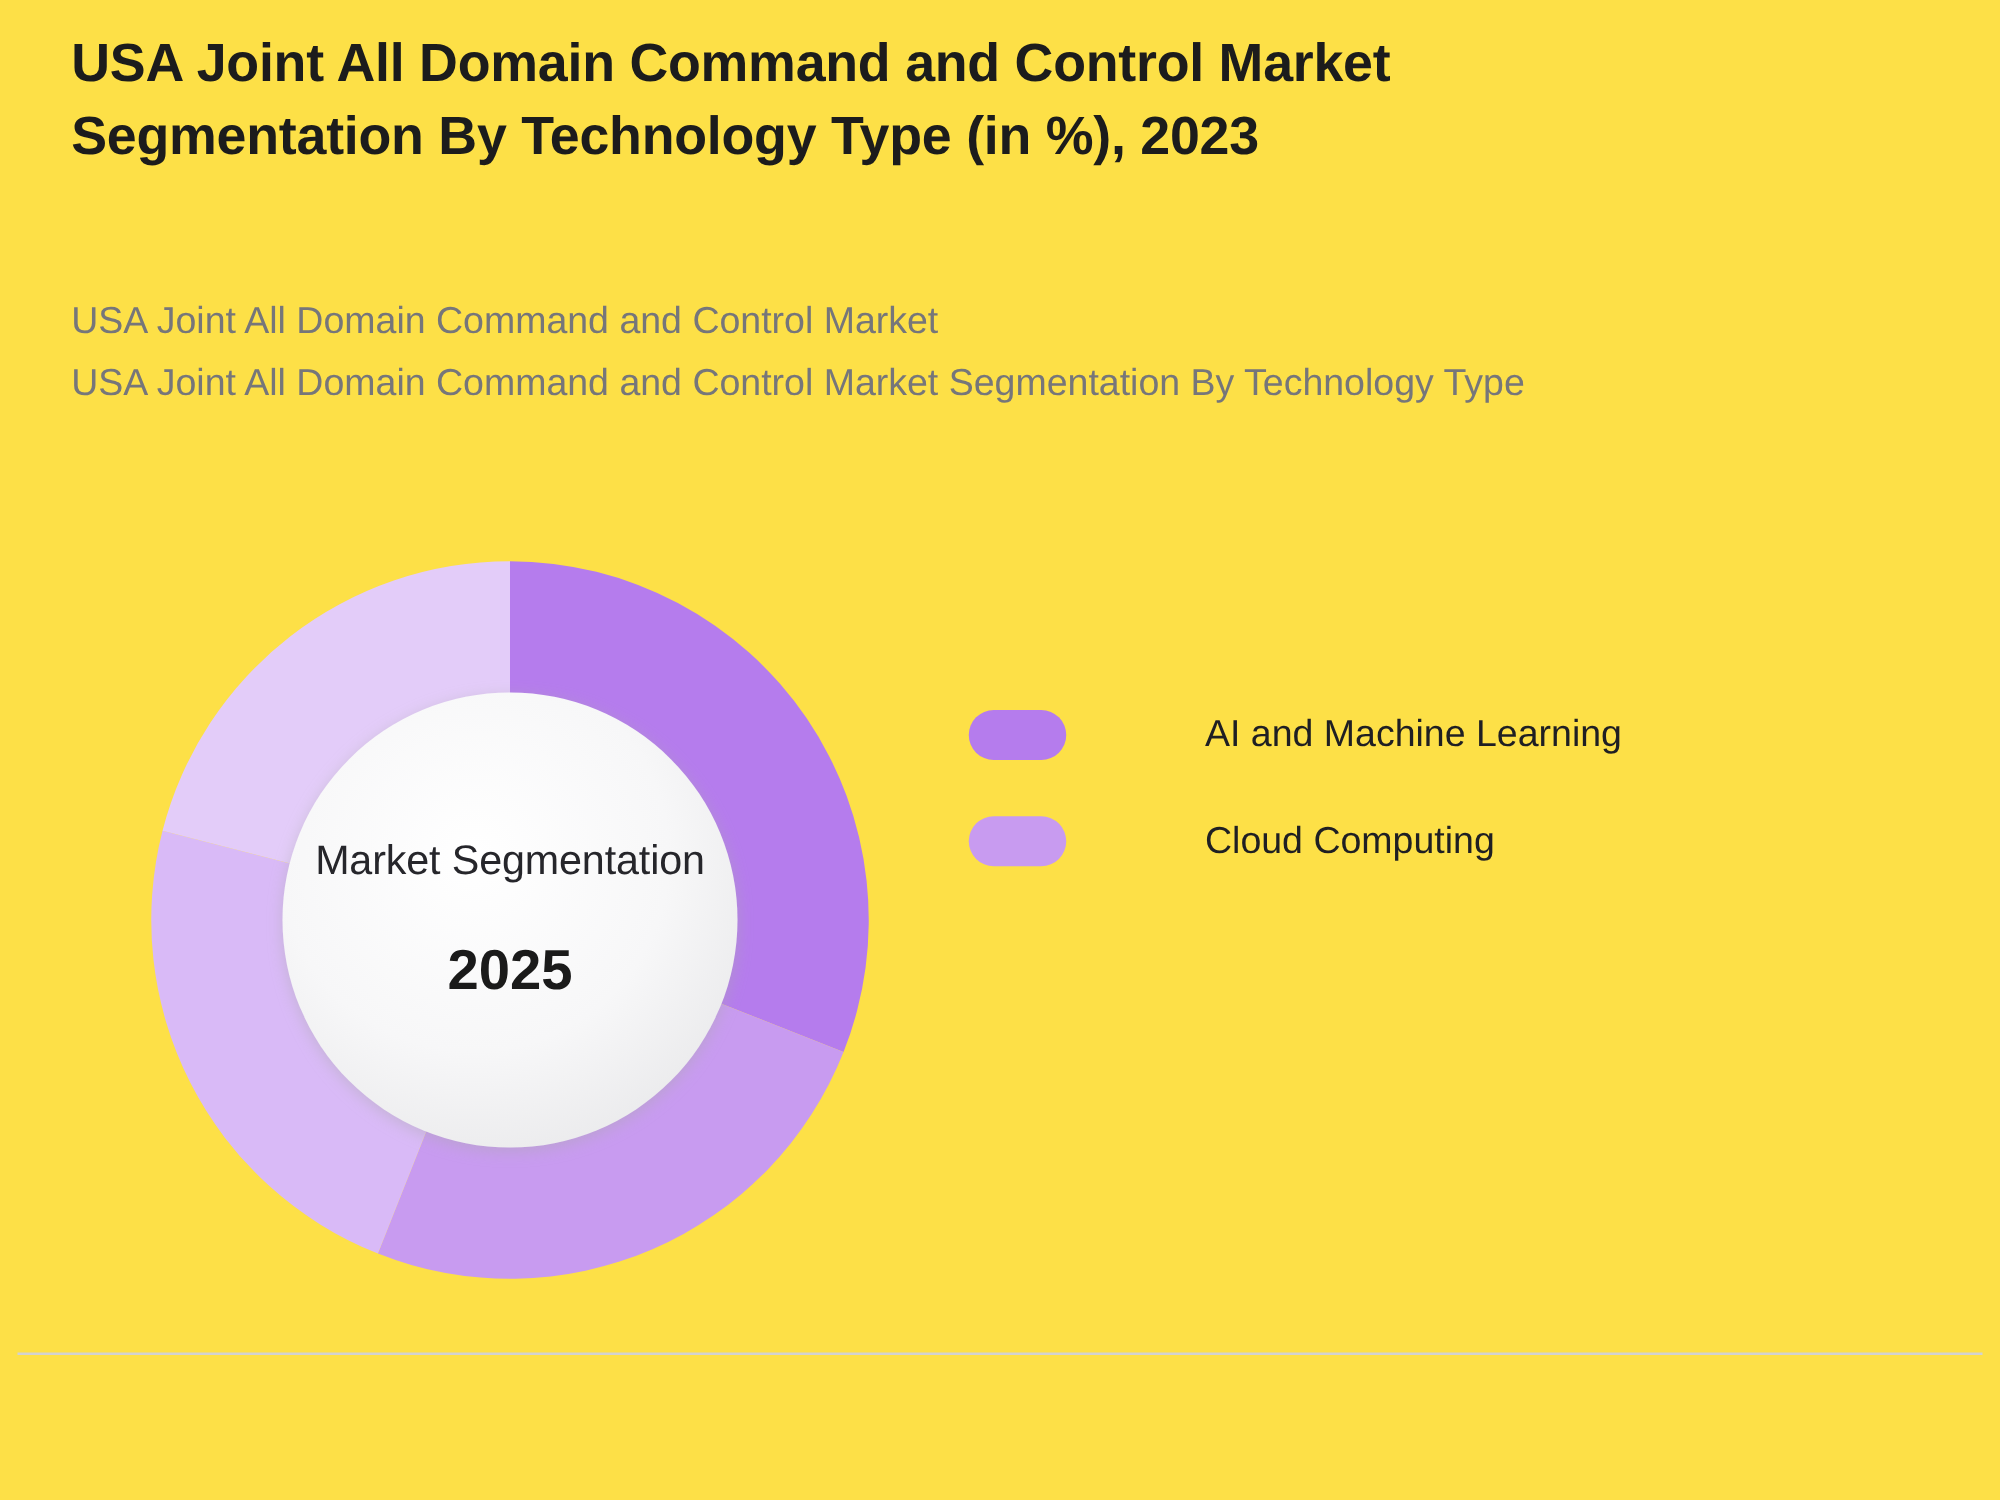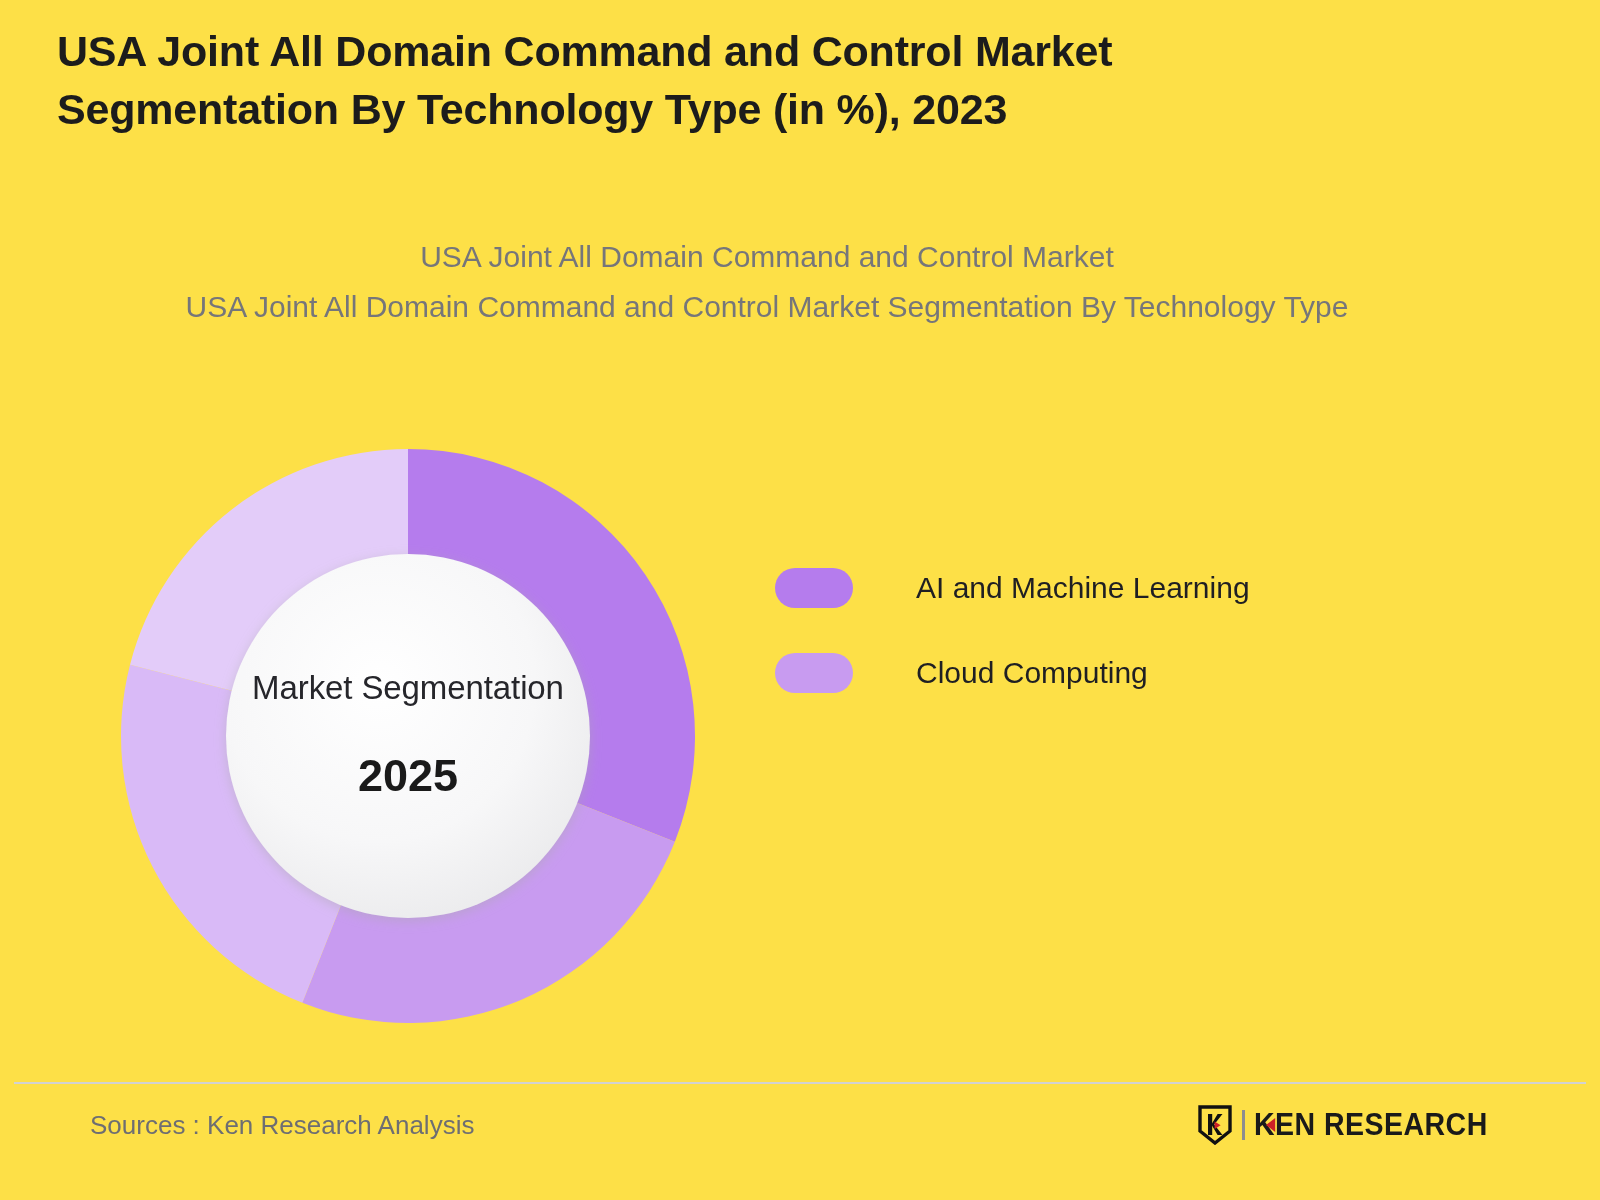--- a/index.html
+++ b/index.html
@@ -34,21 +34,20 @@
     line-height: 1.36;
     color: #1c1c1c;
     letter-spacing: -0.2px;
   }
 
   .subtitle-block {
     position: absolute;
     left: 57px;
     top: 232px;
     width: 1420px;
-    text-align: center;
   }
 
   .subtitle-line {
     font-size: 30px;
     line-height: 1.68;
     color: #76767a;
     font-weight: normal;
   }
 
   
@@ -105,20 +104,21 @@
     position: absolute;
     left: 775px;
     top: 125px;
     width: 620px;
   }
 
   .legend-item {
     display: flex;
     align-items: center;
     height: 85px;
+    gap: 48px;
   }
 
   .legend-swatch {
     width: 78px;
     height: 40px;
     border-radius: 20px;
     flex: 0 0 auto;
   }
 
   .legend-label {
@@ -247,34 +247,14 @@
           <span class="legend-label">AI and Machine Learning</span>
         </div>
         <div class="legend-item">
           <span class="legend-swatch" style="background: rgb(200, 155, 240);"></span>
           <span class="legend-label">Cloud Computing</span>
         </div>
       </div>
   </div>
 
   <div class="footer-rule"></div>
-  <div class="footer">
-    <div class="sources">Sources : Ken Research Analysis</div>
-
-    <div class="logo">
-      <svg class="logo-mark" viewBox="0 0 34 40">
-        <path d="M2 2 H32 V26 L17 38 L2 26 Z" fill="none" stroke="#111111" stroke-width="3.4"></path>
-        <rect x="10" y="9" width="4.2" height="21" fill="#111111"></rect>
-        <path d="M24.5 9 L16.2 19.5 L24.5 30 L19.6 30 L13.4 19.5 L19.6 9 Z" fill="#111111"></path>
-        <path d="M16.6 16.5 L22.6 20.2 L16.6 23.9 Z" fill="#cc2027"></path>
-      </svg>
-      <div class="logo-bar"></div>
-      <div class="logo-text">
-        <span class="logo-k">
-          <span>K</span>
-          <span class="logo-tri"></span>
-        </span>
-        <span>EN RESEARCH</span>
-      </div>
-    </div>
-  </div>
 
 </div>
 
 </body></html>

